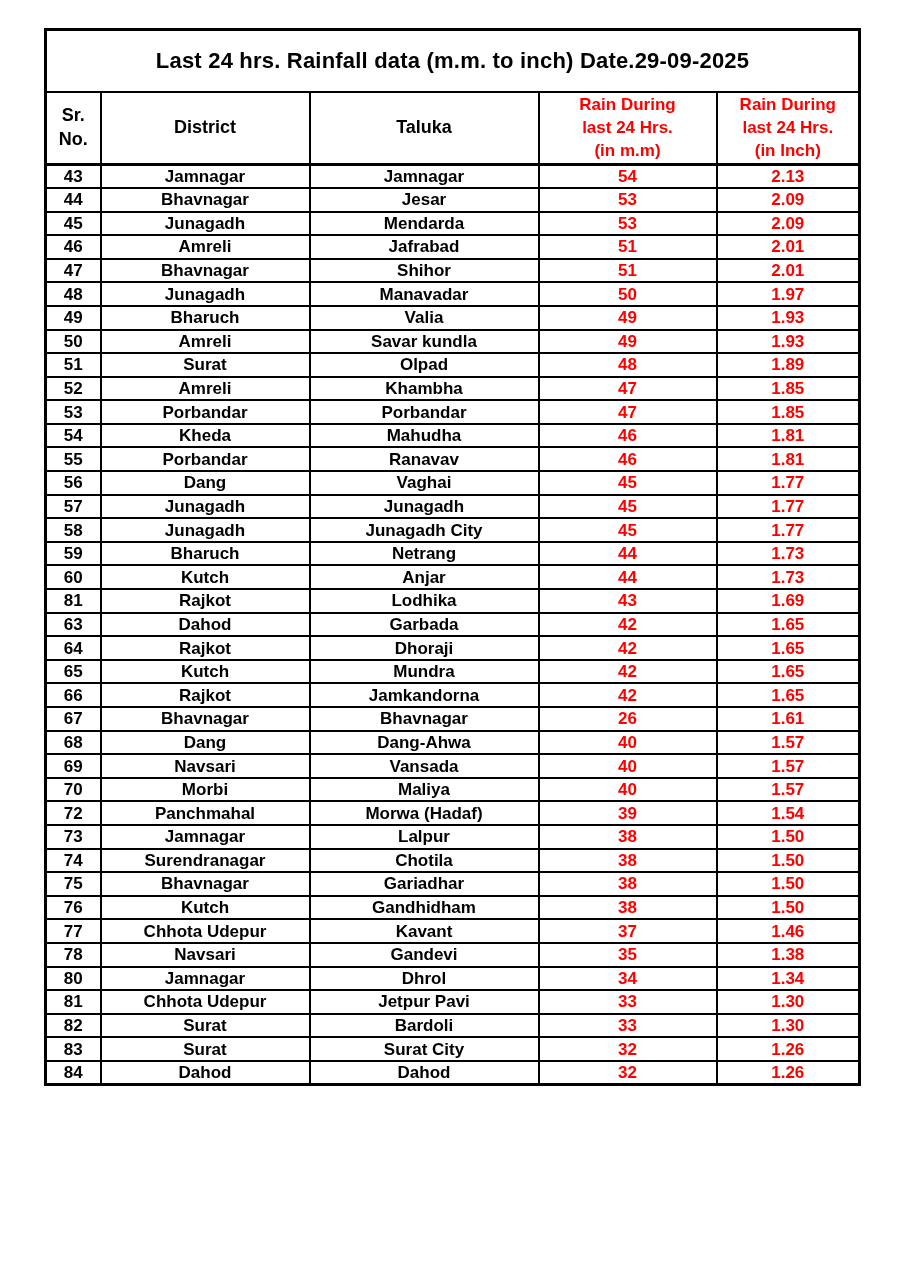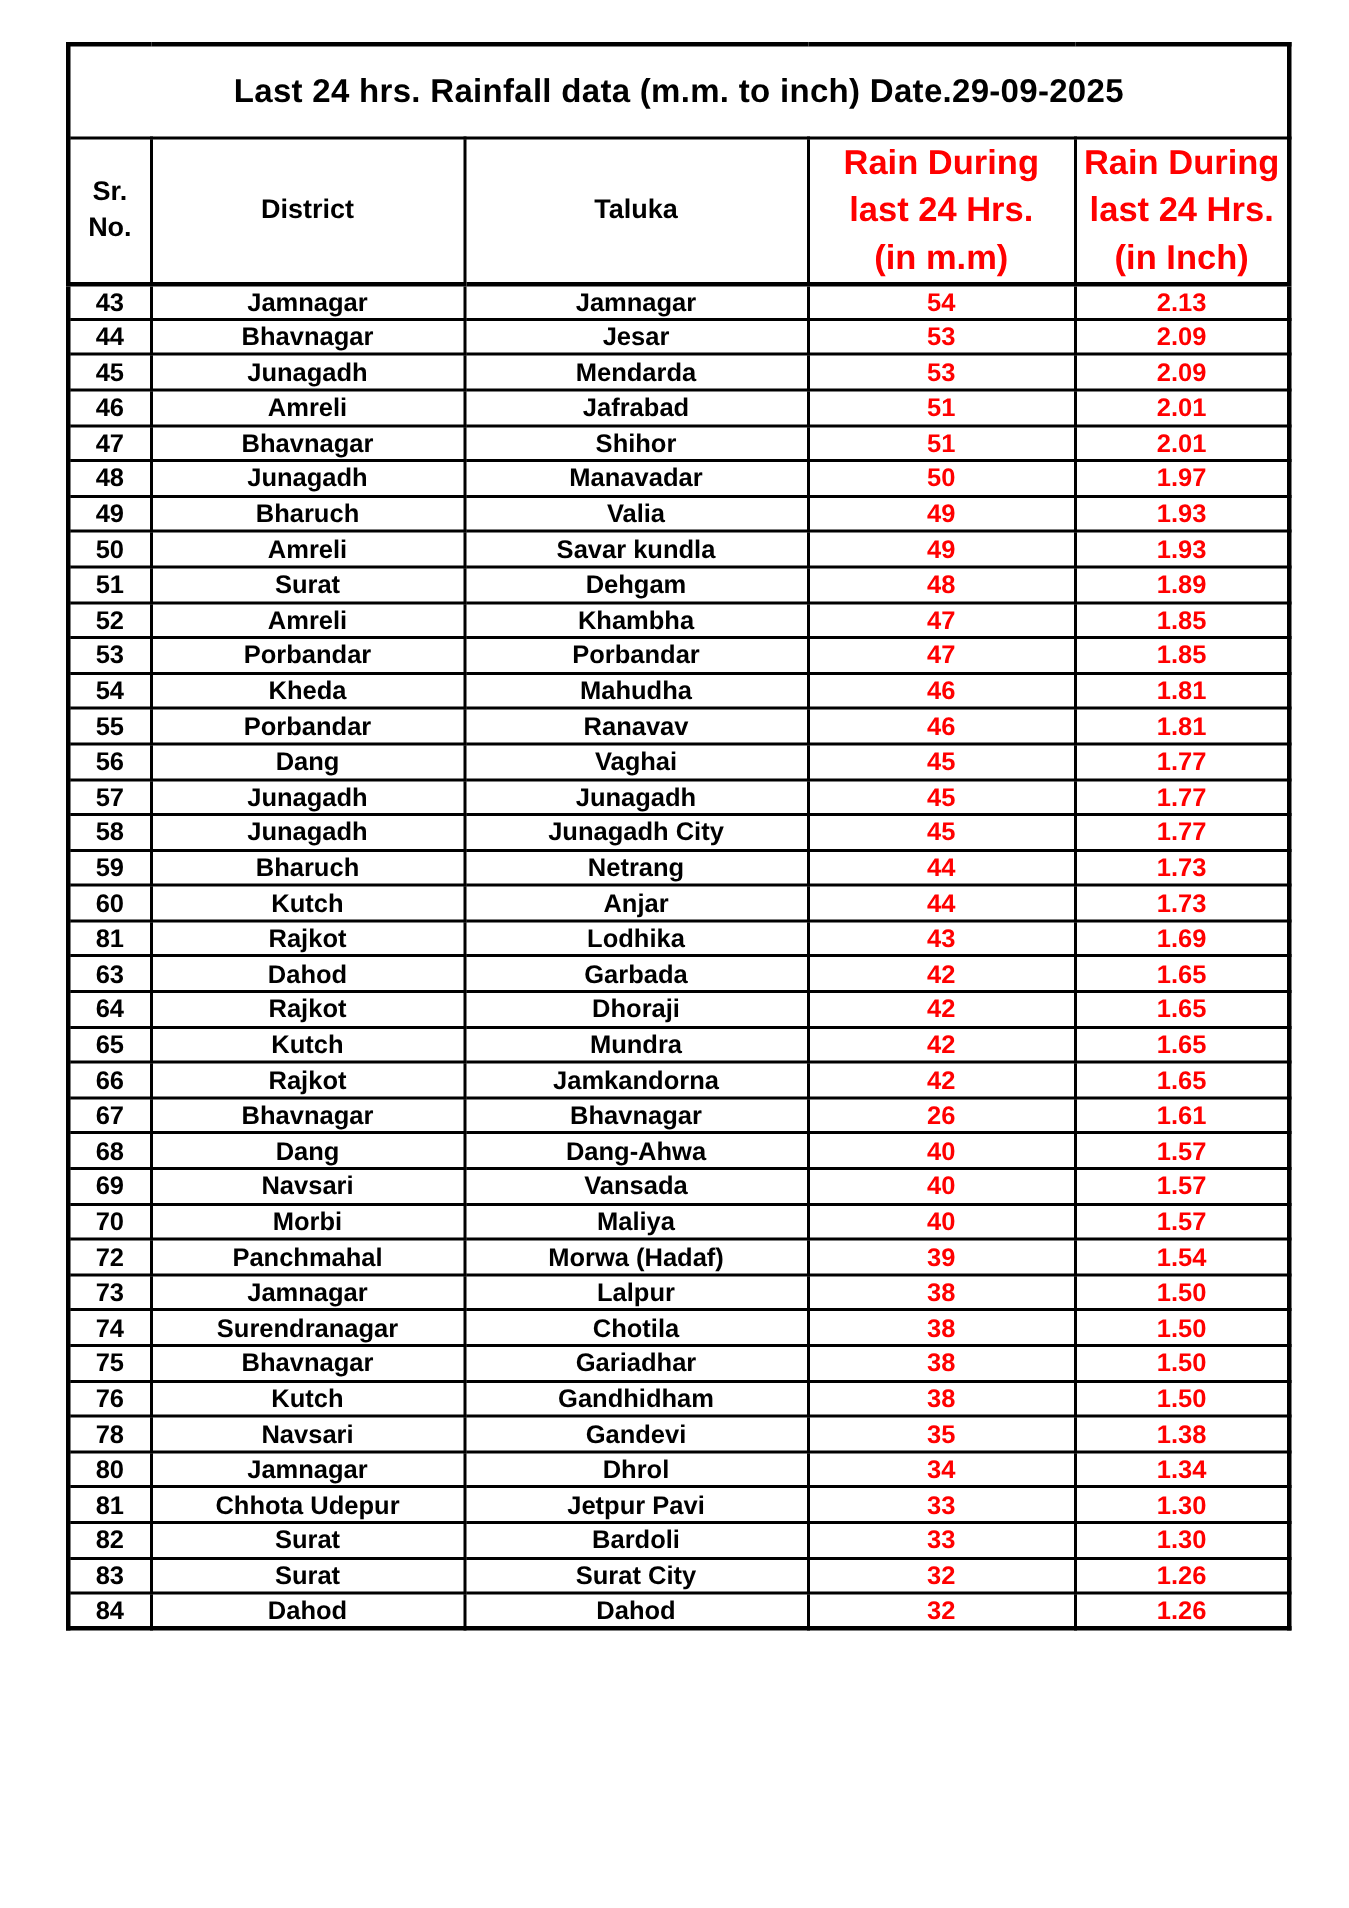--- a/index.html
+++ b/index.html
@@ -48,21 +48,21 @@
   }
   .header-row th {
     height: 71px;
     font-size: 18px;
     line-height: 1.32;
     white-space: pre-line;
     border-bottom: 3px solid var(--ink);
   }
   .header-row th.red-header {
     color: var(--accent);
-    font-size: 23px;
+    font-size: 17px;
     line-height: 1.38;
   }
   tbody td {
     height: 23.6px;
     font-size: 17px;
     line-height: 1;
   }
   td.cell-mm, td.cell-inch {
     color: var(--accent);
   }
@@ -149,21 +149,21 @@
         <tr>
           <td class="cell-sr">50</td>
           <td class="cell-district">Amreli</td>
           <td class="cell-taluka">Savar kundla</td>
           <td class="cell-mm">49</td>
           <td class="cell-inch">1.93</td>
         </tr>
         <tr>
           <td class="cell-sr">51</td>
           <td class="cell-district">Surat</td>
-          <td class="cell-taluka">Dehgam</td>
+          <td class="cell-taluka">Olpad</td>
           <td class="cell-mm">48</td>
           <td class="cell-inch">1.89</td>
         </tr>
         <tr>
           <td class="cell-sr">52</td>
           <td class="cell-district">Amreli</td>
           <td class="cell-taluka">Khambha</td>
           <td class="cell-mm">47</td>
           <td class="cell-inch">1.85</td>
         </tr>
@@ -315,20 +315,27 @@
           <td class="cell-inch">1.50</td>
         </tr>
         <tr>
           <td class="cell-sr">76</td>
           <td class="cell-district">Kutch</td>
           <td class="cell-taluka">Gandhidham</td>
           <td class="cell-mm">38</td>
           <td class="cell-inch">1.50</td>
         </tr>
         <tr>
+          <td class="cell-sr">77</td>
+          <td class="cell-district">Chhota Udepur</td>
+          <td class="cell-taluka">Kavant</td>
+          <td class="cell-mm">37</td>
+          <td class="cell-inch">1.46</td>
+        </tr>
+        <tr>
           <td class="cell-sr">78</td>
           <td class="cell-district">Navsari</td>
           <td class="cell-taluka">Gandevi</td>
           <td class="cell-mm">35</td>
           <td class="cell-inch">1.38</td>
         </tr>
         <tr>
           <td class="cell-sr">80</td>
           <td class="cell-district">Jamnagar</td>
           <td class="cell-taluka">Dhrol</td>

